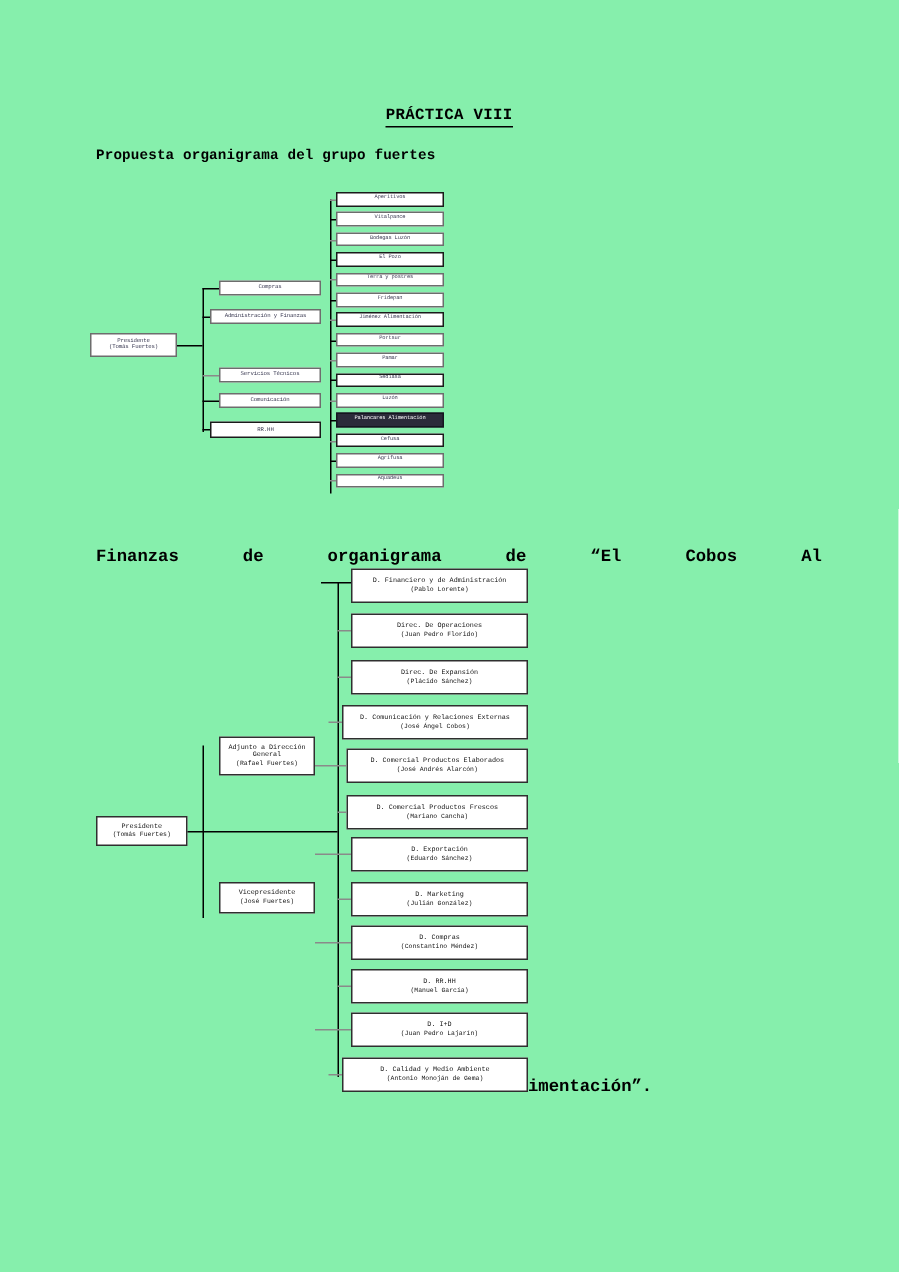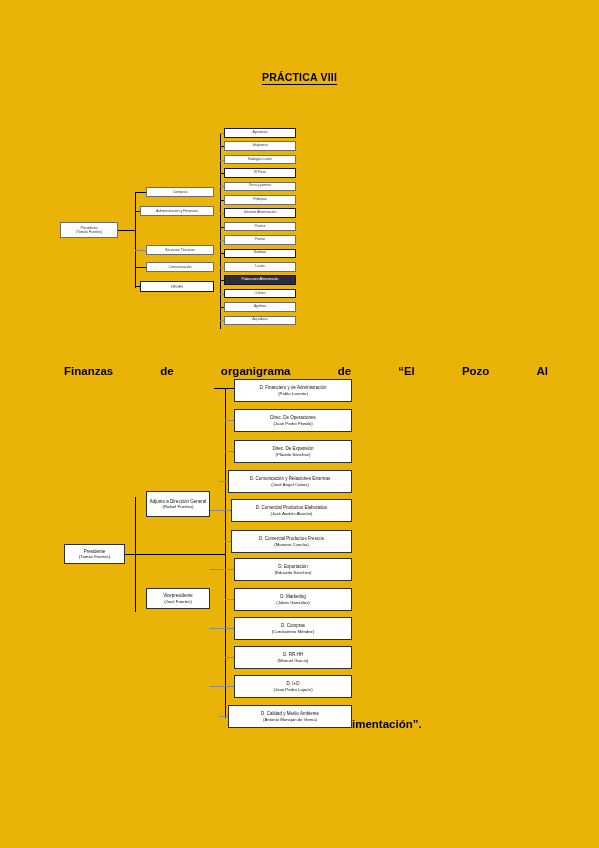--- a/index.html
+++ b/index.html
@@ -4,22 +4,22 @@
 <style>
   html, body {
     margin: 0;
     padding: 0;
     background: #ffffff;
   }
   .page {
     position: relative;
     width: 599px;
     height: 848px;
-    background: #eab308;
-    font-family: Liberation Sans, sans-serif;
+    background: #86efac;
+    font-family: Liberation Mono, monospace;
     color: #000000;
     overflow: hidden;
   }
 
   
   .doc-title {
     position: absolute;
     left: 0;
     top: 71px;
     width: 599px;
@@ -116,20 +116,21 @@
 </style>
 </head>
 <body>
 
 <div class="page">
 
   <div class="doc-title">
     <span>PRÁCTICA VIII</span>
   </div>
 
+  <div class="section-head">Propuesta organigrama del grupo fuertes</div>
 
   <div class="chart" id="chart1">
 
     <div class="node left-node" style="left:60px; top:222px; width:58px; height:16px;">
       <div>Presidente</div>
       <div>(Tomás Fuertes)</div>
     </div>
 
     <div class="line" style="left:118px; top:230px; width:17px; height:1px;"></div>
 
@@ -219,21 +220,21 @@
       </div>
       <div class="line thin" style="left: 220px; top: 320.4px; width: 4px; height: 1px;"></div>
     </div>
 
   <div class="just-head">
     <span>Finanzas</span>
     <span>de</span>
     <span>organigrama</span>
     <span>de</span>
     <span>“El</span>
-    <span>Pozo</span>
+    <span>Cobos</span>
     <span>Al</span>
   </div>
   <div class="tail-word">imentación”.</div>
 
   <div class="chart" id="chart2">
 
     <div class="node" style="left:64px; top:544px; width:61px; height:20px;">
       <div class="nm">Presidente</div>
       <div class="pr">(Tomás Fuertes)</div>
     </div>

